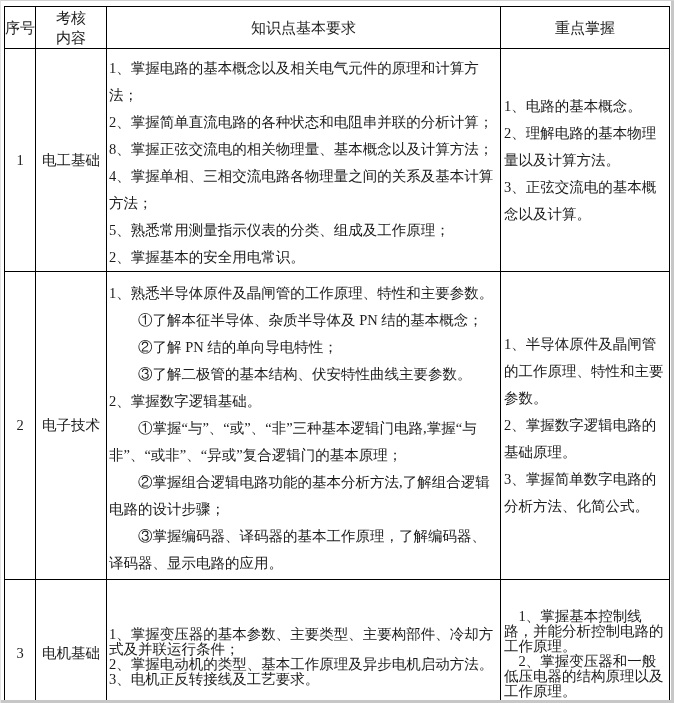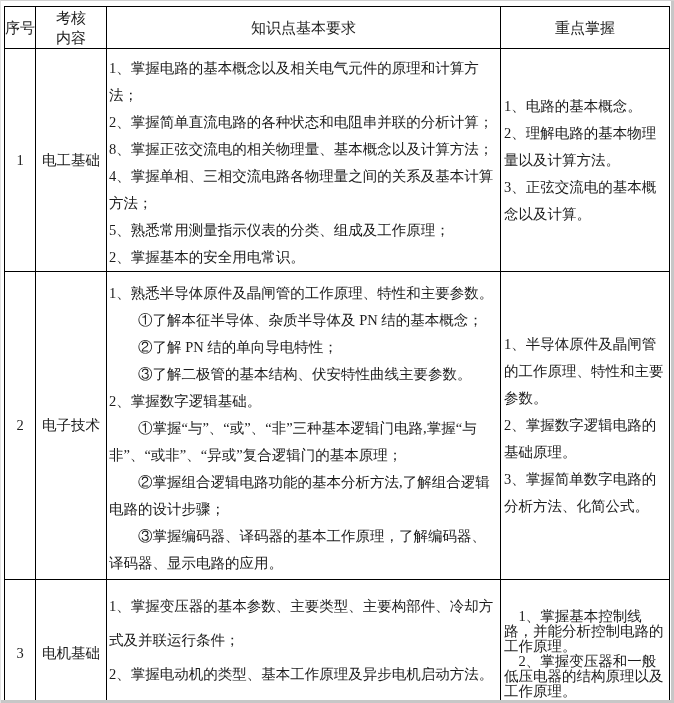--- a/index.html
+++ b/index.html
@@ -53,21 +53,21 @@
   td.no-cell, td.subject-cell { text-align: center; }
 
   td.req-cell { padding: 6px 2px 0 2px; }
   td.key-cell { padding: 0 0 0 3px; }
   td.req-cell p, td.key-cell p {
     white-space: pre-wrap;
     word-break: break-all;
   }
   tr.r1 p { line-height: 27px; }
   tr.r2 p { line-height: 27px; }
-  tr.r3 td.req-cell p { line-height: 34px; font-family: Liberation Serif, serif; }
+  tr.r3 td.req-cell p { line-height: 15px; font-family: Liberation Serif, serif; }
   tr.r3 td.key-cell p { line-height: 15px; }
 
   tr.hdr { height: 42px; margin-left: 20px; }
   tr.r1  { height: 192px; }
   tr.r2  { height: 308px; }
   tr.r3  { height: 148px; }
 </style>
 </head>
 <body>
 

